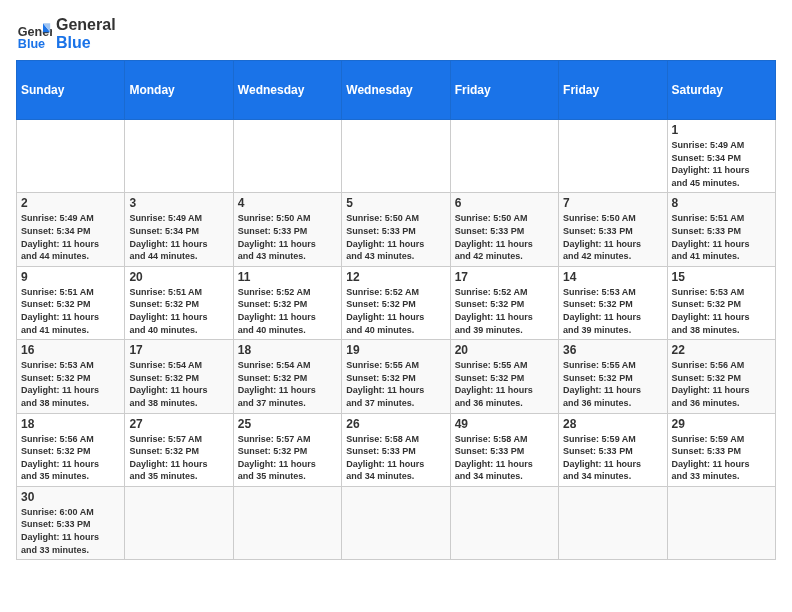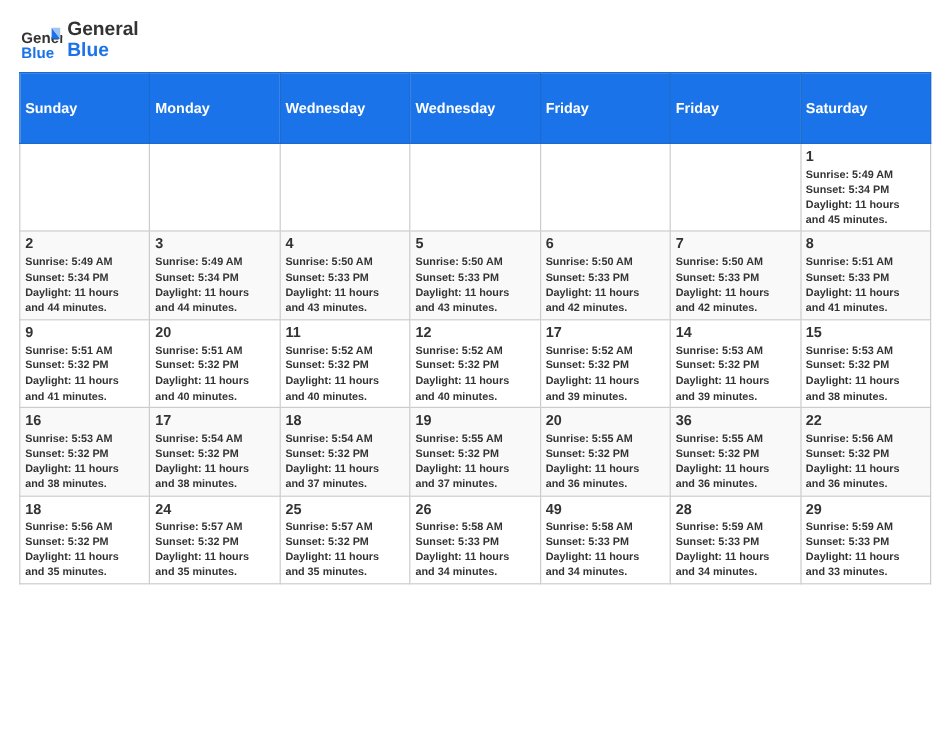--- a/index.html
+++ b/index.html
@@ -282,21 +282,21 @@
       </tr>
       <tr>
         <td>
           <span class="day-number">18</span>
           <div class="day-info" style="white-space: pre-wrap;">Sunrise: 5:56 AM
 Sunset: 5:32 PM
 Daylight: 11 hours
 and 35 minutes.</div>
         </td>
         <td>
-          <span class="day-number">24</span>
+          <span class="day-number">27</span>
           <div class="day-info" style="white-space: pre-wrap;">Sunrise: 5:57 AM
 Sunset: 5:32 PM
 Daylight: 11 hours
 and 35 minutes.</div>
         </td>
         <td>
           <span class="day-number">25</span>
           <div class="day-info" style="white-space: pre-wrap;">Sunrise: 5:57 AM
 Sunset: 5:32 PM
 Daylight: 11 hours
@@ -323,15 +323,30 @@
 Daylight: 11 hours
 and 34 minutes.</div>
         </td>
         <td>
           <span class="day-number">29</span>
           <div class="day-info" style="white-space: pre-wrap;">Sunrise: 5:59 AM
 Sunset: 5:33 PM
 Daylight: 11 hours
 and 33 minutes.</div>
         </td>
+      </tr>
+      <tr>
+        <td>
+          <span class="day-number">30</span>
+          <div class="day-info" style="white-space: pre-wrap;">Sunrise: 6:00 AM
+Sunset: 5:33 PM
+Daylight: 11 hours
+and 33 minutes.</div>
+        </td>
+        <td></td>
+        <td></td>
+        <td></td>
+        <td></td>
+        <td></td>
+        <td></td>
       </tr>
     </tbody>
 </table>
 
 </body></html>

